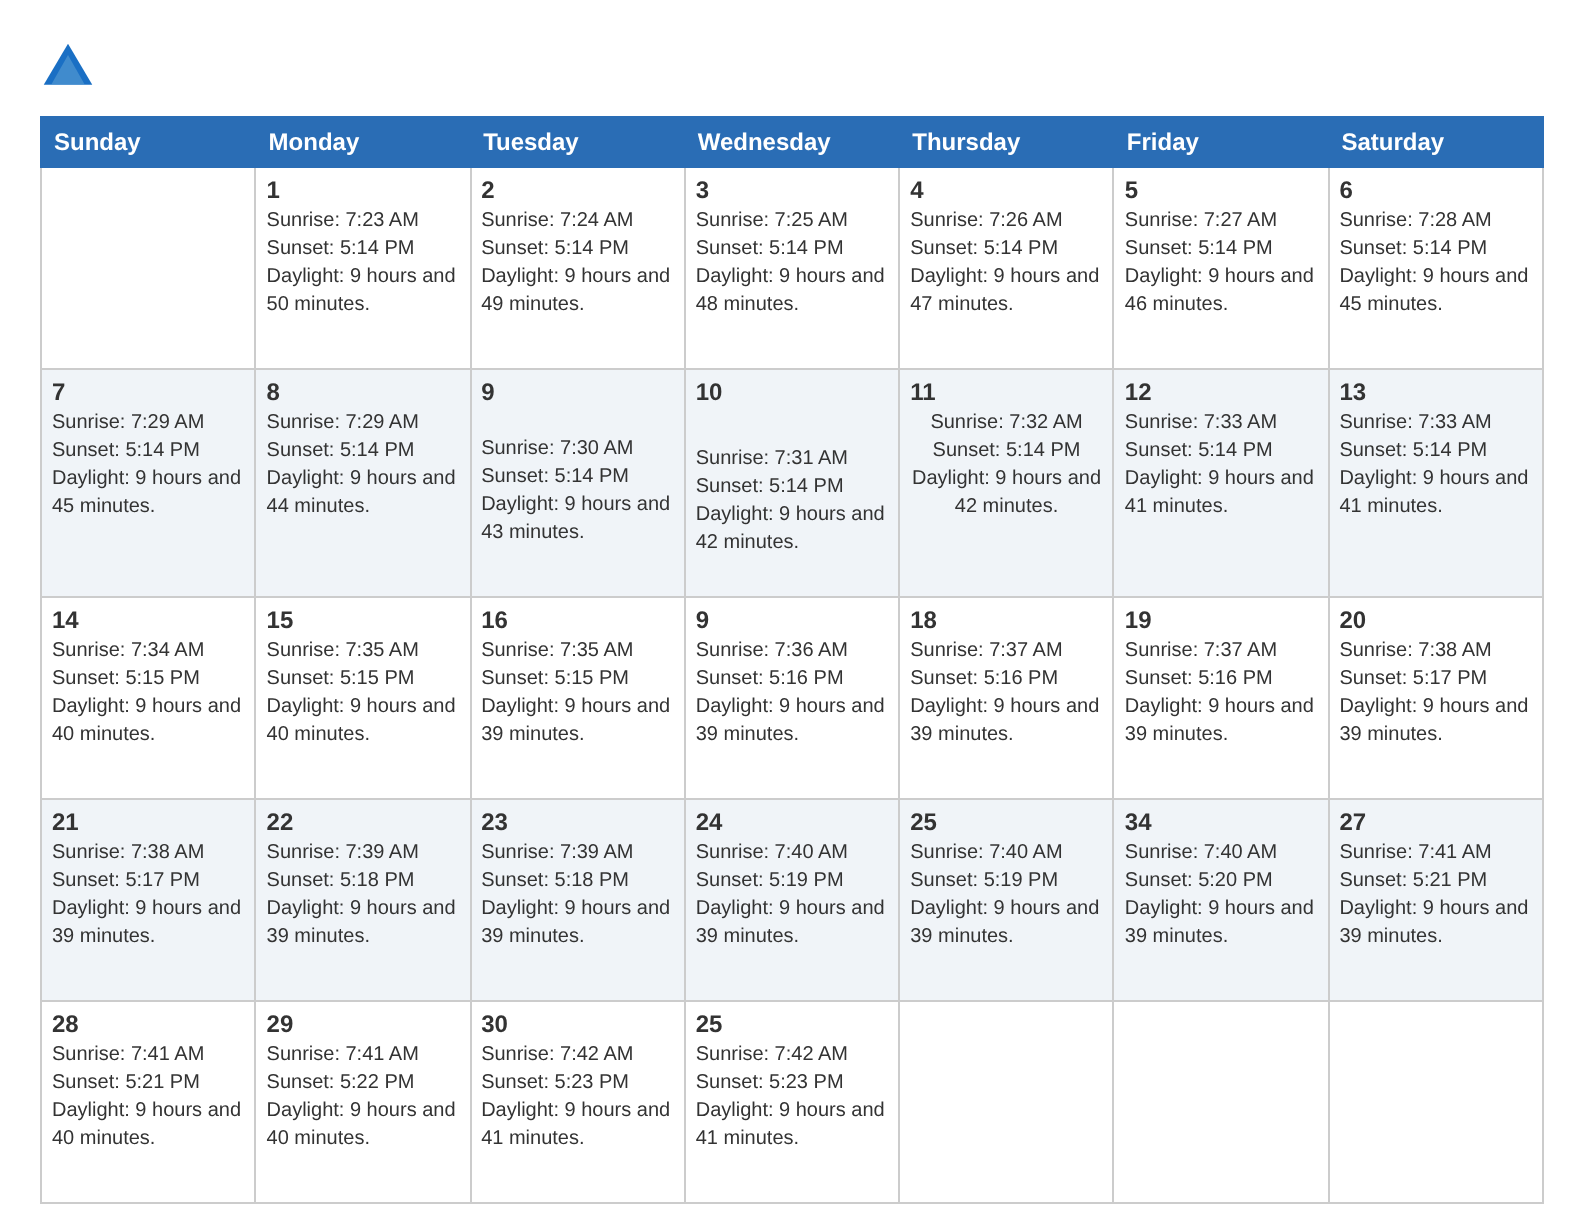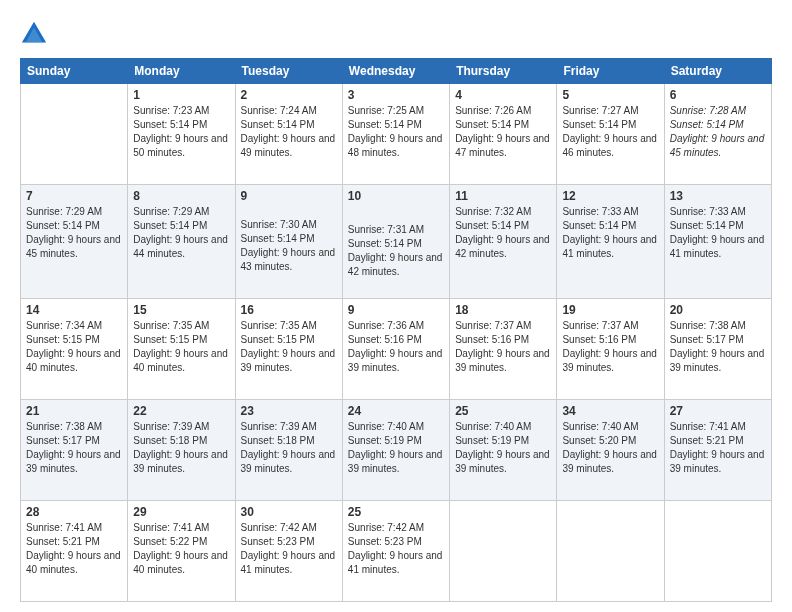--- a/index.html
+++ b/index.html
@@ -168,21 +168,21 @@
 Daylight: 9 hours and 47 minutes.</div>
           </td>
           <td>
             <span class="day-num">5</span>
             <div class="day-info" style="white-space: pre-line;">Sunrise: 7:27 AM
 Sunset: 5:14 PM
 Daylight: 9 hours and 46 minutes.</div>
           </td>
           <td>
             <span class="day-num">6</span>
-            <div class="day-info" style="white-space: pre-line; font-style: italic;">Sunrise: 7:28 AM
+            <div class="day-info" style="white-space: pre-line;">Sunrise: 7:28 AM
 Sunset: 5:14 PM
 Daylight: 9 hours and 45 minutes.</div>
           </td>
         </tr>
         <tr class="row-shaded">
           <td>
             <span class="day-num">7</span>
             <div class="day-info" style="white-space: pre-line;">Sunrise: 7:29 AM
 Sunset: 5:14 PM
 Daylight: 9 hours and 45 minutes.</div>
@@ -200,21 +200,21 @@
 Daylight: 9 hours and 43 minutes.</div>
           </td>
           <td>
             <span class="day-num">10</span>
             <div class="day-info" style="white-space: pre-line; margin-top: 20px;">Sunrise: 7:31 AM
 Sunset: 5:14 PM
 Daylight: 9 hours and 42 minutes.</div>
           </td>
           <td>
             <span class="day-num">11</span>
-            <div class="day-info" style="white-space: pre-line;">Sunrise: 7:32 AM
+            <div class="day-info" style="white-space: pre-line; text-align: center;">Sunrise: 7:32 AM
 Sunset: 5:14 PM
 Daylight: 9 hours and 42 minutes.</div>
           </td>
           <td>
             <span class="day-num">12</span>
             <div class="day-info" style="white-space: pre-line;">Sunrise: 7:33 AM
 Sunset: 5:14 PM
 Daylight: 9 hours and 41 minutes.</div>
           </td>
           <td>

